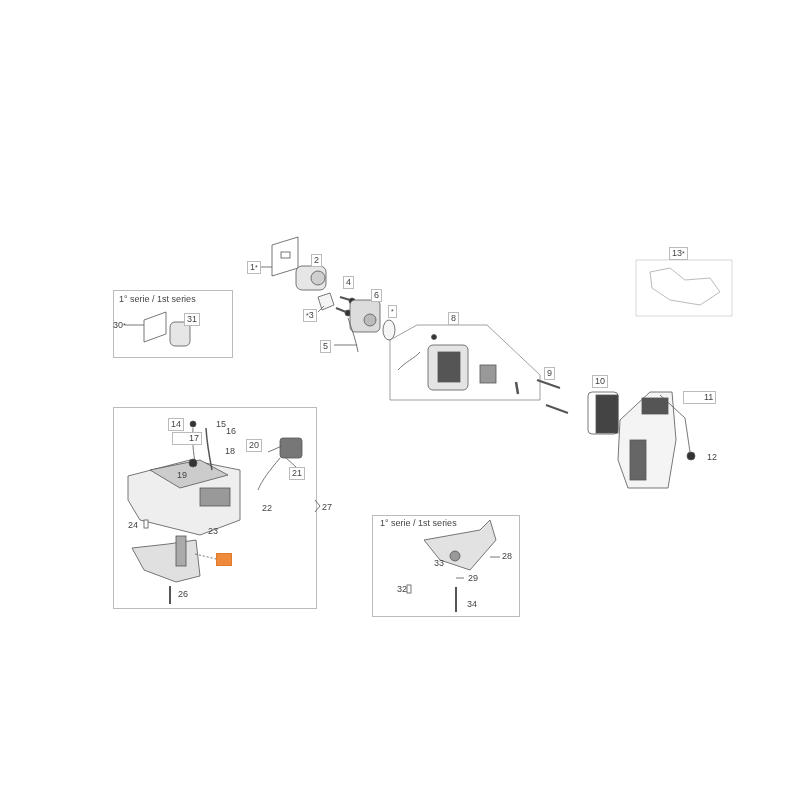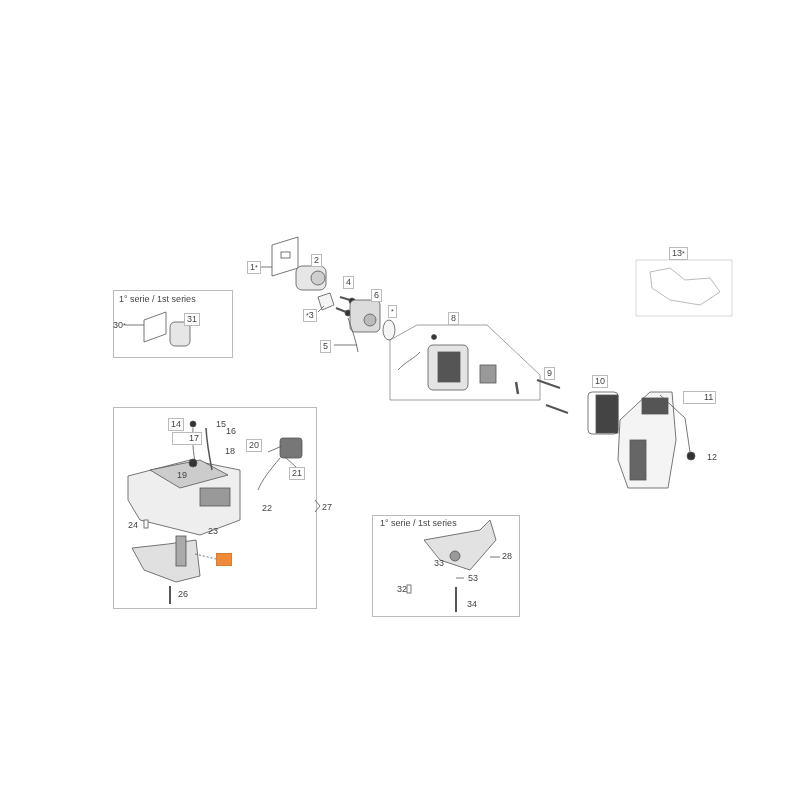--- a/index.html
+++ b/index.html
@@ -135,19 +135,19 @@
   <span class="lbl boxed" style="left:246px;top:439px;">20</span>
   <span class="lbl boxed" style="left:289px;top:467px;">21</span>
   <span class="lbl" style="left:233px;top:503px;margin-left:27px;">22</span>
   <span class="lbl" style="left:206px;top:526px;">23</span>
   <span class="lbl" style="left:126px;top:520px;">24</span>
   <span class="lbl hl" style="left:216px;top:553px;">25</span>
   <span class="lbl" style="left:176px;top:589px;">26</span>
   <span class="lbl" style="left:320px;top:502px;">27</span>
 
   <span class="lbl" style="left:500px;top:551px;">28</span>
-  <span class="lbl" style="left:466px;top:573px;">53</span>
+  <span class="lbl" style="left:466px;top:573px;">29</span>
   <span class="lbl" style="left:111px;top:320px;"><span>30</span><span class="star">*</span></span>
   <span class="lbl boxed" style="left:184px;top:313px;">31</span>
   <span class="lbl" style="left:388px;top:584px;margin-left:7px;">32</span>
   <span class="lbl" style="left:432px;top:558px;">33</span>
   <span class="lbl" style="left:465px;top:599px;">34</span>
 </div>
 
 </body></html>

